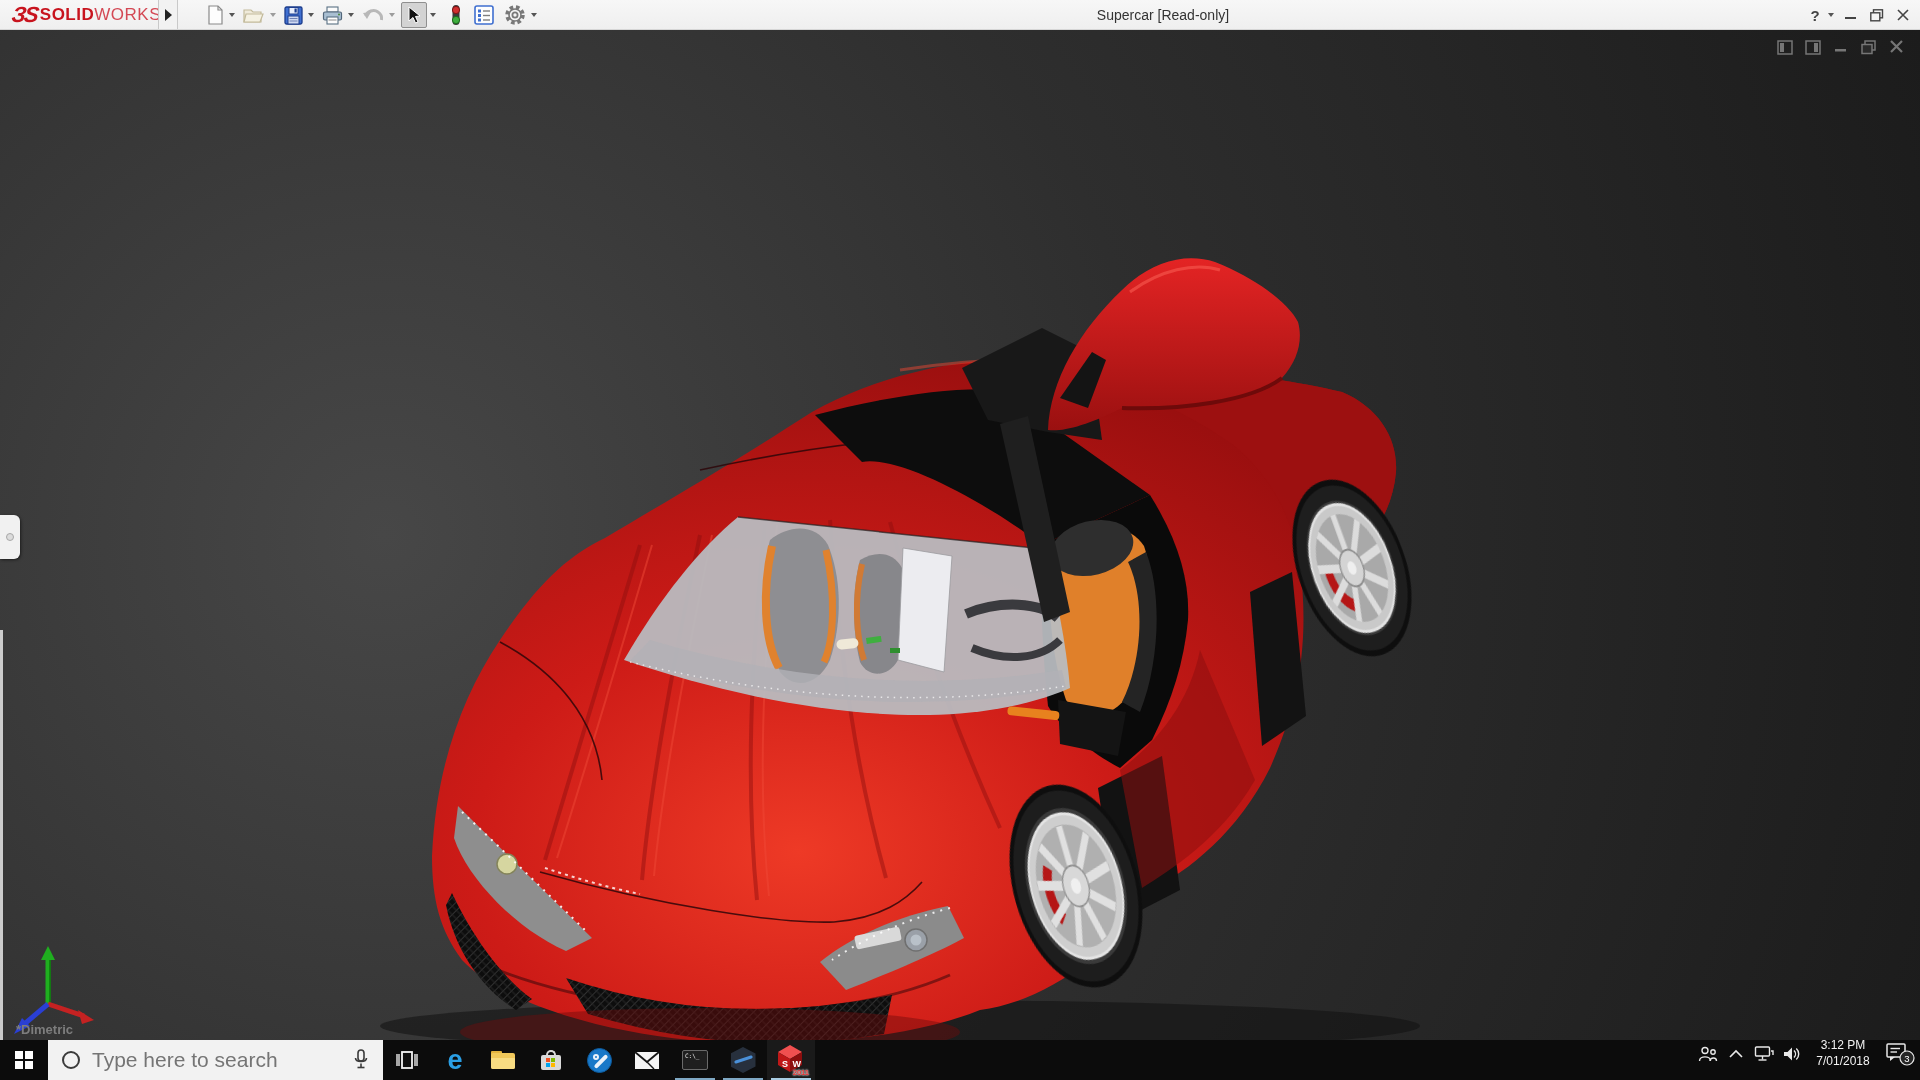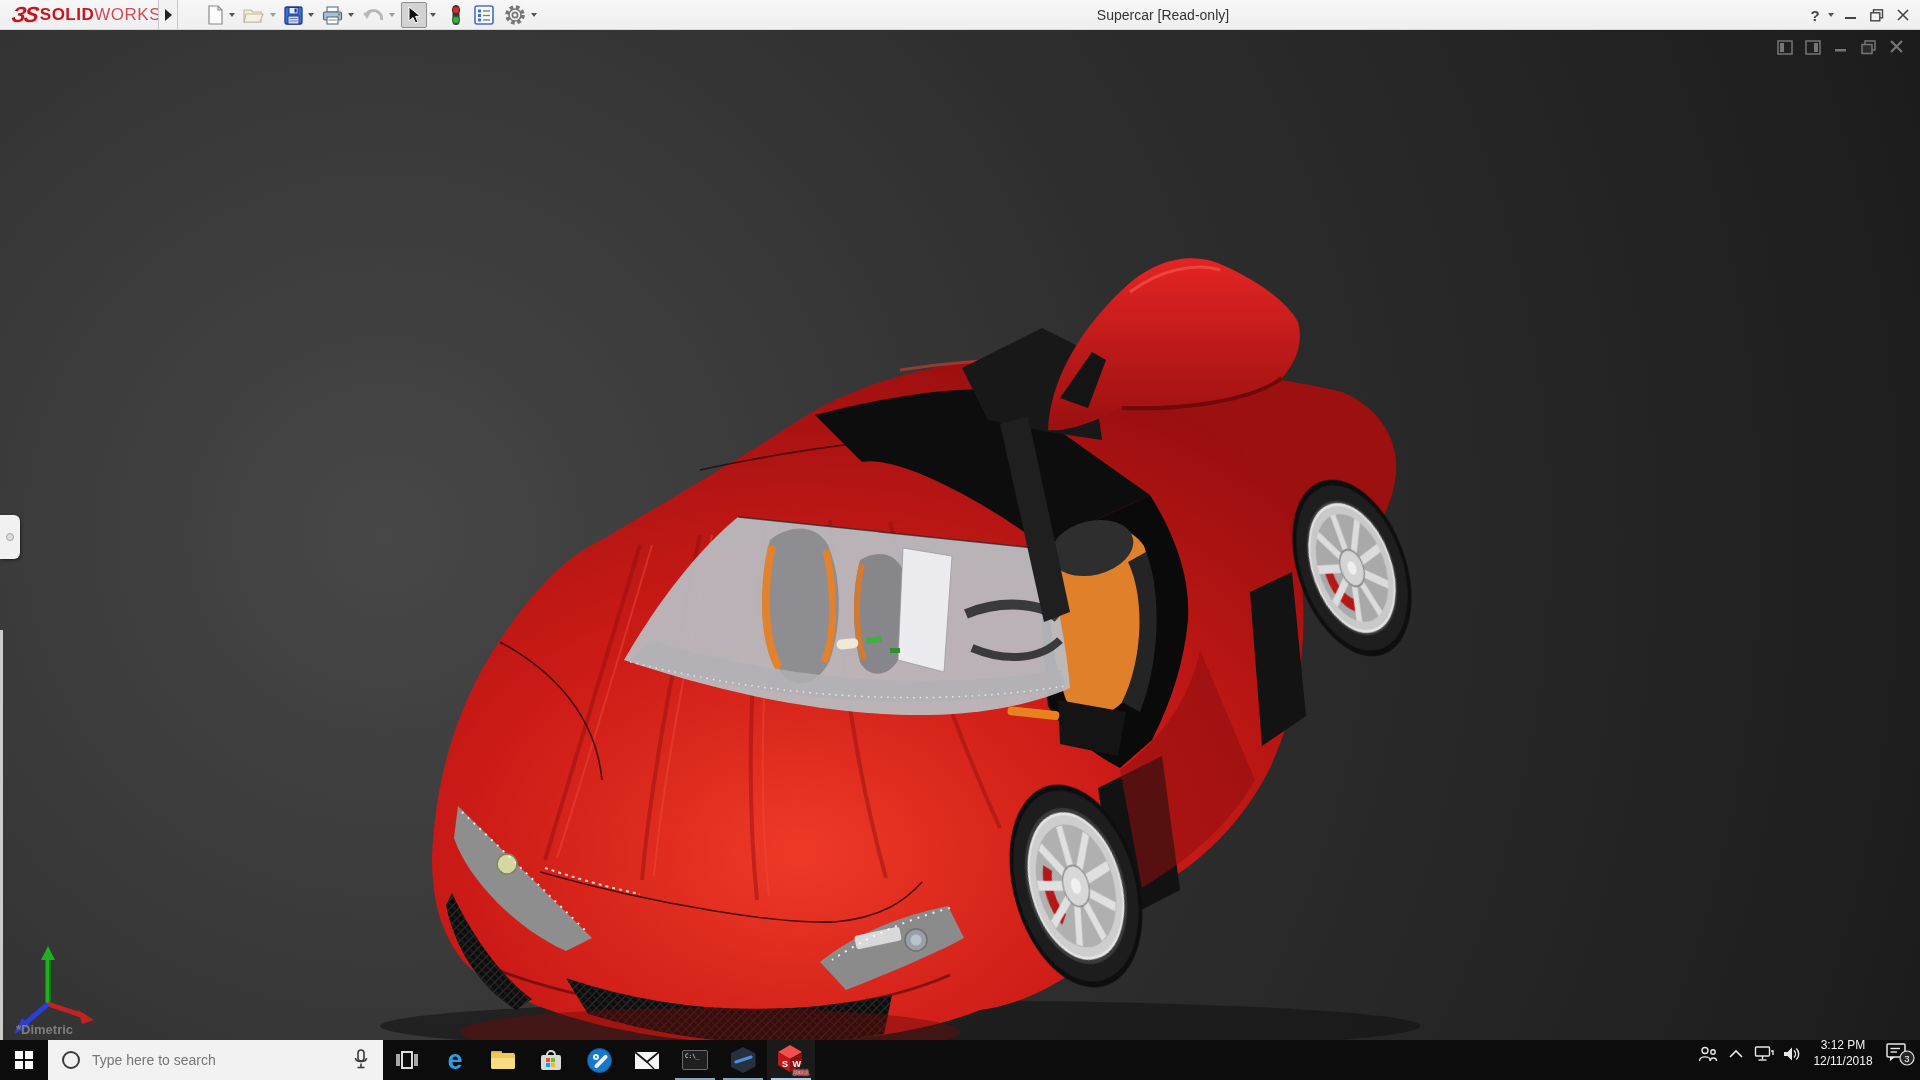--- a/index.html
+++ b/index.html
@@ -48,21 +48,21 @@
 
   
   #taskbar { position:absolute; left:0; top:1040px; width:1920px; height:40px; background:#0c0c0c;
              display:flex; align-items:stretch; }
   .tb-btn { width:48px; height:40px; display:flex; align-items:center; justify-content:center;
             position:relative; flex:0 0 auto; }
   .runline { position:absolute; bottom:0; left:4px; right:4px; height:2px; background:#7fa8c4; }
   .runline.bright { background:#a9cde3; }
   #search-box { width:335px; height:40px; background:#f2f2f2; display:flex; align-items:center;
                 position:relative; flex:0 0 auto; }
-  #search-box input { border:none; outline:none; background:transparent; font-size:14px; color:#3b3b3b;
+  #search-box input { border:none; outline:none; background:transparent; font-size:21px; color:#3b3b3b;
                       font-family:"Liberation Sans",sans-serif; width:250px; }
   .cortana-ring { width:18px; height:18px; border:2.5px solid #3b3b3b; border-radius:50%; margin:0 12px 0 14px; }
   .win-logo { display:grid; grid-template-columns:8px 8px; grid-template-rows:8px 8px; gap:1.5px; }
   .win-logo div { background:#fff; }
   .edge-e { font-size:27px; font-weight:bold; color:#2a9fe5; line-height:1; }
   .folder { position:relative; width:24px; height:18px; }
   .folder .back { position:absolute; left:0; top:0; width:11px; height:5px; background:#e3b33e; border-radius:1px; }
   .folder .body { position:absolute; left:0; top:2px; width:24px; height:16px; background:#f0c85a; border-radius:2px; }
   .folder .front { position:absolute; left:0; top:7px; width:24px; height:11px; background:#f8dc82; border-radius:1px 1px 2px 2px; }
   .store { position:relative; width:22px; height:20px; }
@@ -571,21 +571,21 @@
     </div>
     <div class="tray-ico">
       <svg width="20" height="18">
         <polygon points="2,7 5.5,7 10,2.5 10,15.5 5.5,11 2,11" fill="#e8e8e8"></polygon>
         <path d="M12,5.5 C14,7.5 14,10.5 12,12.5" fill="none" stroke="#e8e8e8" stroke-width="1.4"></path>
         <path d="M14.3,3.5 C17.5,6.5 17.5,11.5 14.3,14.5" fill="none" stroke="#e8e8e8" stroke-width="1.4"></path>
       </svg>
     </div>
     <div id="clock">
       <div>3:12 PM</div>
-      <div>12/11/2018</div>
+      <div>7/01/2018</div>
     </div>
     <div class="tray-ico" style="width:40px">
       <svg width="30" height="26">
         <rect x="2" y="3" width="18" height="13" rx="1" fill="none" stroke="#e8e8e8" stroke-width="1.5"></rect>
         <line x1="5.5" y1="7.5" x2="15" y2="7.5" stroke="#e8e8e8" stroke-width="1.4"></line>
         <line x1="5.5" y1="11" x2="12" y2="11" stroke="#e8e8e8" stroke-width="1.4"></line>
         <path d="M5,16 L5,20 L10,16" fill="#e8e8e8"></path>
         <circle cx="22" cy="17" r="7" fill="#262626" stroke="#e8e8e8" stroke-width="1.2"></circle>
         <text x="22" y="20.5" font-size="9.5" fill="#fff" text-anchor="middle" font-family="Liberation Sans, sans-serif">3</text>
       </svg>

